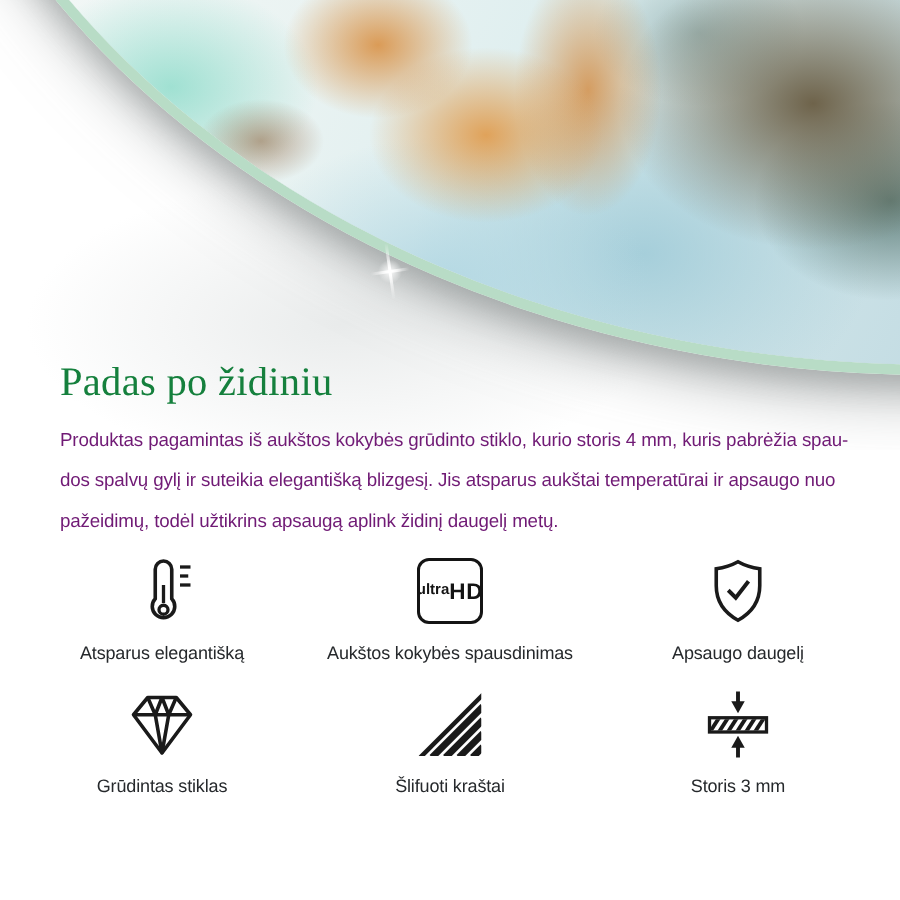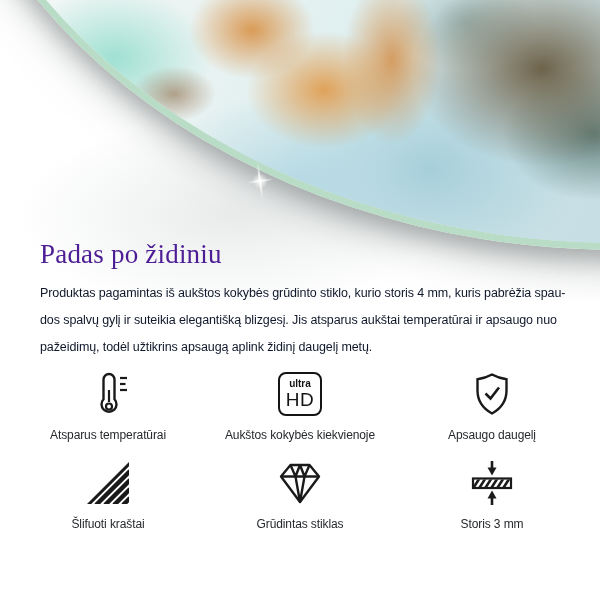--- a/index.html
+++ b/index.html
@@ -42,37 +42,37 @@
              transform:rotate(-8deg); pointer-events:none; }
   .sparkle::before { content:""; position:absolute; left:18px; top:0; width:2px; height:38px;
              background:linear-gradient(to bottom, rgba(255,255,255,0), #fff 45%, #fff 55%, rgba(255,255,255,0)); }
   .sparkle::after { content:""; position:absolute; left:6px; top:18px; width:26px; height:2px;
              background:linear-gradient(to right, rgba(255,255,255,0), #fff 45%, #fff 55%, rgba(255,255,255,0)); }
   .sparkle-core { position:absolute; left:11px; top:11px; width:16px; height:16px; border-radius:50%;
              background:radial-gradient(circle, rgba(255,255,255,0.95) 0%, rgba(255,255,255,0) 70%); }
 
   
   .content { position:relative; z-index:2; margin-top:-64px; padding:0 40px; }
-  .title { font-family:"Liberation Serif", serif; font-weight:500; color:#4c1d95;
+  .title { font-family:"Liberation Serif", serif; font-weight:500; color:#15803d;
            font-size:27px; line-height:37px; letter-spacing:0.2px; }
-  .para  { margin-top:7px; color:#0f172a; font-size:12.5px; line-height:27px;
+  .para  { margin-top:7px; color:#701a75; font-size:12.5px; line-height:27px;
            letter-spacing:-0.1px; white-space:pre; }
 
   
   .features { margin-top:8px; padding:0 12px; display:grid;
               grid-template-columns:1fr 1fr 1fr; row-gap:16px; }
   .feature { display:flex; flex-direction:column; align-items:center; }
   .icon-box { height:50px; display:flex; align-items:center; justify-content:center; }
   .feature-label { margin-top:9px; font-size:12px; letter-spacing:-0.1px; color:#26292c; }
   svg.lineicon { stroke:#1a1a1a; fill:none; stroke-width:2.4; }
   .hd-box { width:44px; height:44px; border:2.5px solid #141414; border-radius:8px;
-            display:flex; flex-direction:column; align-items:center; justify-content:center;
+            display:flex; flex-direction:row; align-items:center; justify-content:center;
             color:#141414; line-height:1; }
   .hd-top { font-size:10px; font-weight:700; letter-spacing:0; }
-  .hd-bottom { font-size:19px; font-weight:400; margin-top:1px; letter-spacing:0.5px; }
+  .hd-bottom { font-size:15px; font-weight:700; margin-top:1px; letter-spacing:0.5px; }
 </style>
 </head>
 <body>
 
 <div class="page">
 
   <div class="hero">
     <div class="glass-panel">
       <div class="marble"></div>
     </div>
@@ -96,72 +96,72 @@
       <div class="icon-box">
         <svg class="lineicon" width="48" height="48" viewBox="0 0 48 48">
           <path d="M30.5 29.2 V9.5 a5.5 5.5 0 0 0 -11 0 v19.7 a7.5 7.5 0 1 0 11 0 Z"></path>
           <circle cx="25" cy="36.5" r="3" stroke-width="2.2"></circle>
           <line x1="25" y1="20" x2="25" y2="32" stroke-width="2.2"></line>
           <line x1="36" y1="8" x2="43" y2="8" stroke-width="2.2"></line>
           <line x1="36" y1="14" x2="41.5" y2="14" stroke-width="2.2"></line>
           <line x1="36" y1="20" x2="43" y2="20" stroke-width="2.2"></line>
         </svg>
       </div>
-      <div class="feature-label">Atsparus temperatūrai</div>
+      <div class="feature-label">Atsparus elegantišką</div>
     </div>
 
     <div class="feature">
       <div class="icon-box">
         <div class="hd-box">
           <span class="hd-top">ultra</span>
           <span class="hd-bottom">HD</span>
         </div>
       </div>
-      <div class="feature-label">Aukštos kokybės kiekvienoje</div>
+      <div class="feature-label">Aukštos kokybės spausdinimas</div>
     </div>
 
     <div class="feature">
       <div class="icon-box">
         <svg class="lineicon" width="48" height="48" viewBox="0 0 48 48">
           <path d="M24 4.5 C28.5 7 33.5 8.5 38.5 9.2 V20.5 C38.5 31 33 38.5 24 43.5 C15 38.5 9.5 31 9.5 20.5 V9.2 C14.5 8.5 19.5 7 24 4.5 Z"></path>
           <path d="M17.5 23.5 L22.5 28.5 L31 17.5" stroke-width="2.6"></path>
         </svg>
       </div>
       <div class="feature-label">Apsaugo daugelį</div>
+    </div>
+
+    <div class="feature">
+      <div class="icon-box">
+        <svg class="lineicon" width="48" height="48" viewBox="0 0 48 48" stroke-width="2.2">
+          <path d="M14.5 6 H33.5 L43 17.5 L24 43 L5 17.5 Z" stroke-linejoin="round"></path>
+          <line x1="5" y1="17.5" x2="43" y2="17.5"></line>
+          <path d="M14.5 6 L19.5 17.5 L24 43 M33.5 6 L28.5 17.5 L24 43 M24 6 L19.5 17.5 M24 6 L28.5 17.5"></path>
+        </svg>
+      </div>
+      <div class="feature-label">Grūdintas stiklas</div>
     </div>
 
     <div class="feature">
       <div class="icon-box">
         <svg width="48" height="48" viewBox="0 0 48 48">
           <defs>
             <clipPath id="triClip">
                 <polygon points="3,45 45,45 45,3"></polygon>
               </clipPath>
           </defs>
           <g clip-path="url(#triClip)" stroke="#1a1a1a">
             <line x1="2" y1="46" x2="46" y2="2" stroke-width="6"></line>
             <line x1="12" y1="46" x2="46" y2="12" stroke-width="4.5"></line>
             <line x1="21" y1="46" x2="46" y2="21" stroke-width="4.5"></line>
             <line x1="30" y1="46" x2="46" y2="30" stroke-width="4.5"></line>
             <line x1="39" y1="46" x2="46" y2="39" stroke-width="4.5"></line>
           </g>
         </svg>
       </div>
       <div class="feature-label">Šlifuoti kraštai</div>
-    </div>
-
-    <div class="feature">
-      <div class="icon-box">
-        <svg class="lineicon" width="48" height="48" viewBox="0 0 48 48" stroke-width="2.2">
-          <path d="M14.5 6 H33.5 L43 17.5 L24 43 L5 17.5 Z" stroke-linejoin="round"></path>
-          <line x1="5" y1="17.5" x2="43" y2="17.5"></line>
-          <path d="M14.5 6 L19.5 17.5 L24 43 M33.5 6 L28.5 17.5 L24 43 M24 6 L19.5 17.5 M24 6 L28.5 17.5"></path>
-        </svg>
-      </div>
-      <div class="feature-label">Grūdintas stiklas</div>
     </div>
 
     <div class="feature">
       <div class="icon-box">
         <svg width="48" height="48" viewBox="0 0 48 48">
           <defs>
             <clipPath id="barClip">
                 <rect x="6" y="20.5" width="36" height="7.5"></rect>
               </clipPath>
           </defs>

